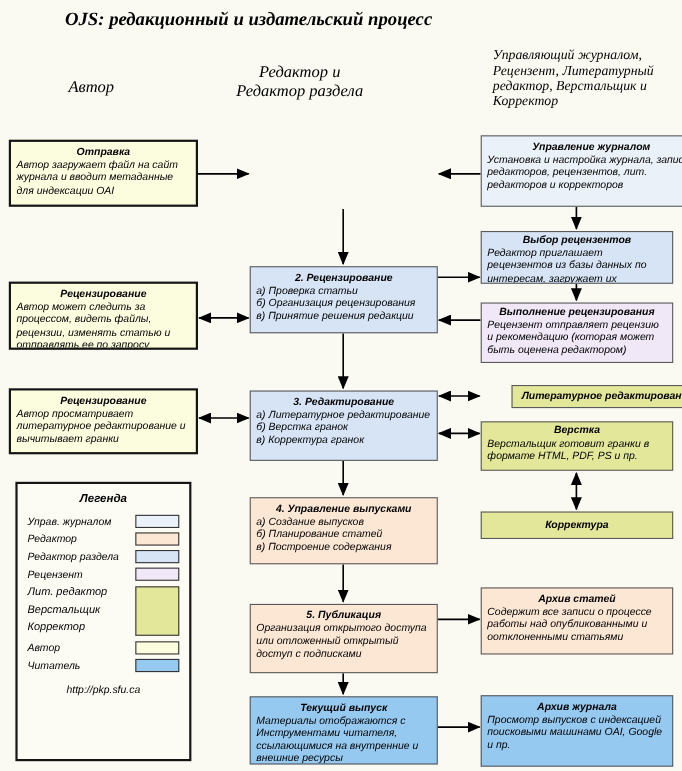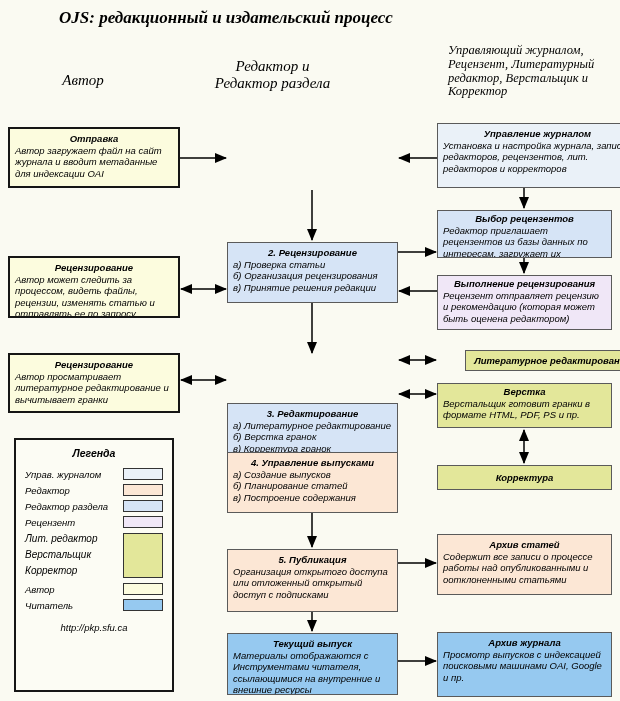--- a/index.html
+++ b/index.html
@@ -81,21 +81,21 @@
     <div class="bt">Рецензирование</div>
     <div class="bb">Автор просматривает литературное редактирование и вычитывает гранки</div>
   </div>
 
   <div class="box" style="left: 227px; top: 242px; width: 171px; height: 61px; background-color: rgb(214, 228, 246);">
     <div class="bt">2. Рецензирование</div>
     <div class="bb">а) Проверка статьи
 б) Организация рецензирования
 в) Принятие решения редакции</div>
   </div>
-  <div class="box" style="left: 227px; top: 355px; width: 171px; height: 64px; background-color: rgb(214, 228, 246); margin-top: 48px;">
+  <div class="box" style="left: 227px; top: 355px; width: 171px; height: 64px; background-color: rgb(214, 228, 246);">
     <div class="bt">3. Редактирование</div>
     <div class="bb">а) Литературное редактирование
 б) Верстка гранок
 в) Корректура гранок</div>
   </div>
   <div class="box" style="left: 227px; top: 452px; width: 171px; height: 61px; background-color: rgb(252, 231, 213);">
     <div class="bt">4. Управление выпусками</div>
     <div class="bb">а) Создание выпусков
 б) Планирование статей
 в) Построение содержания</div>

